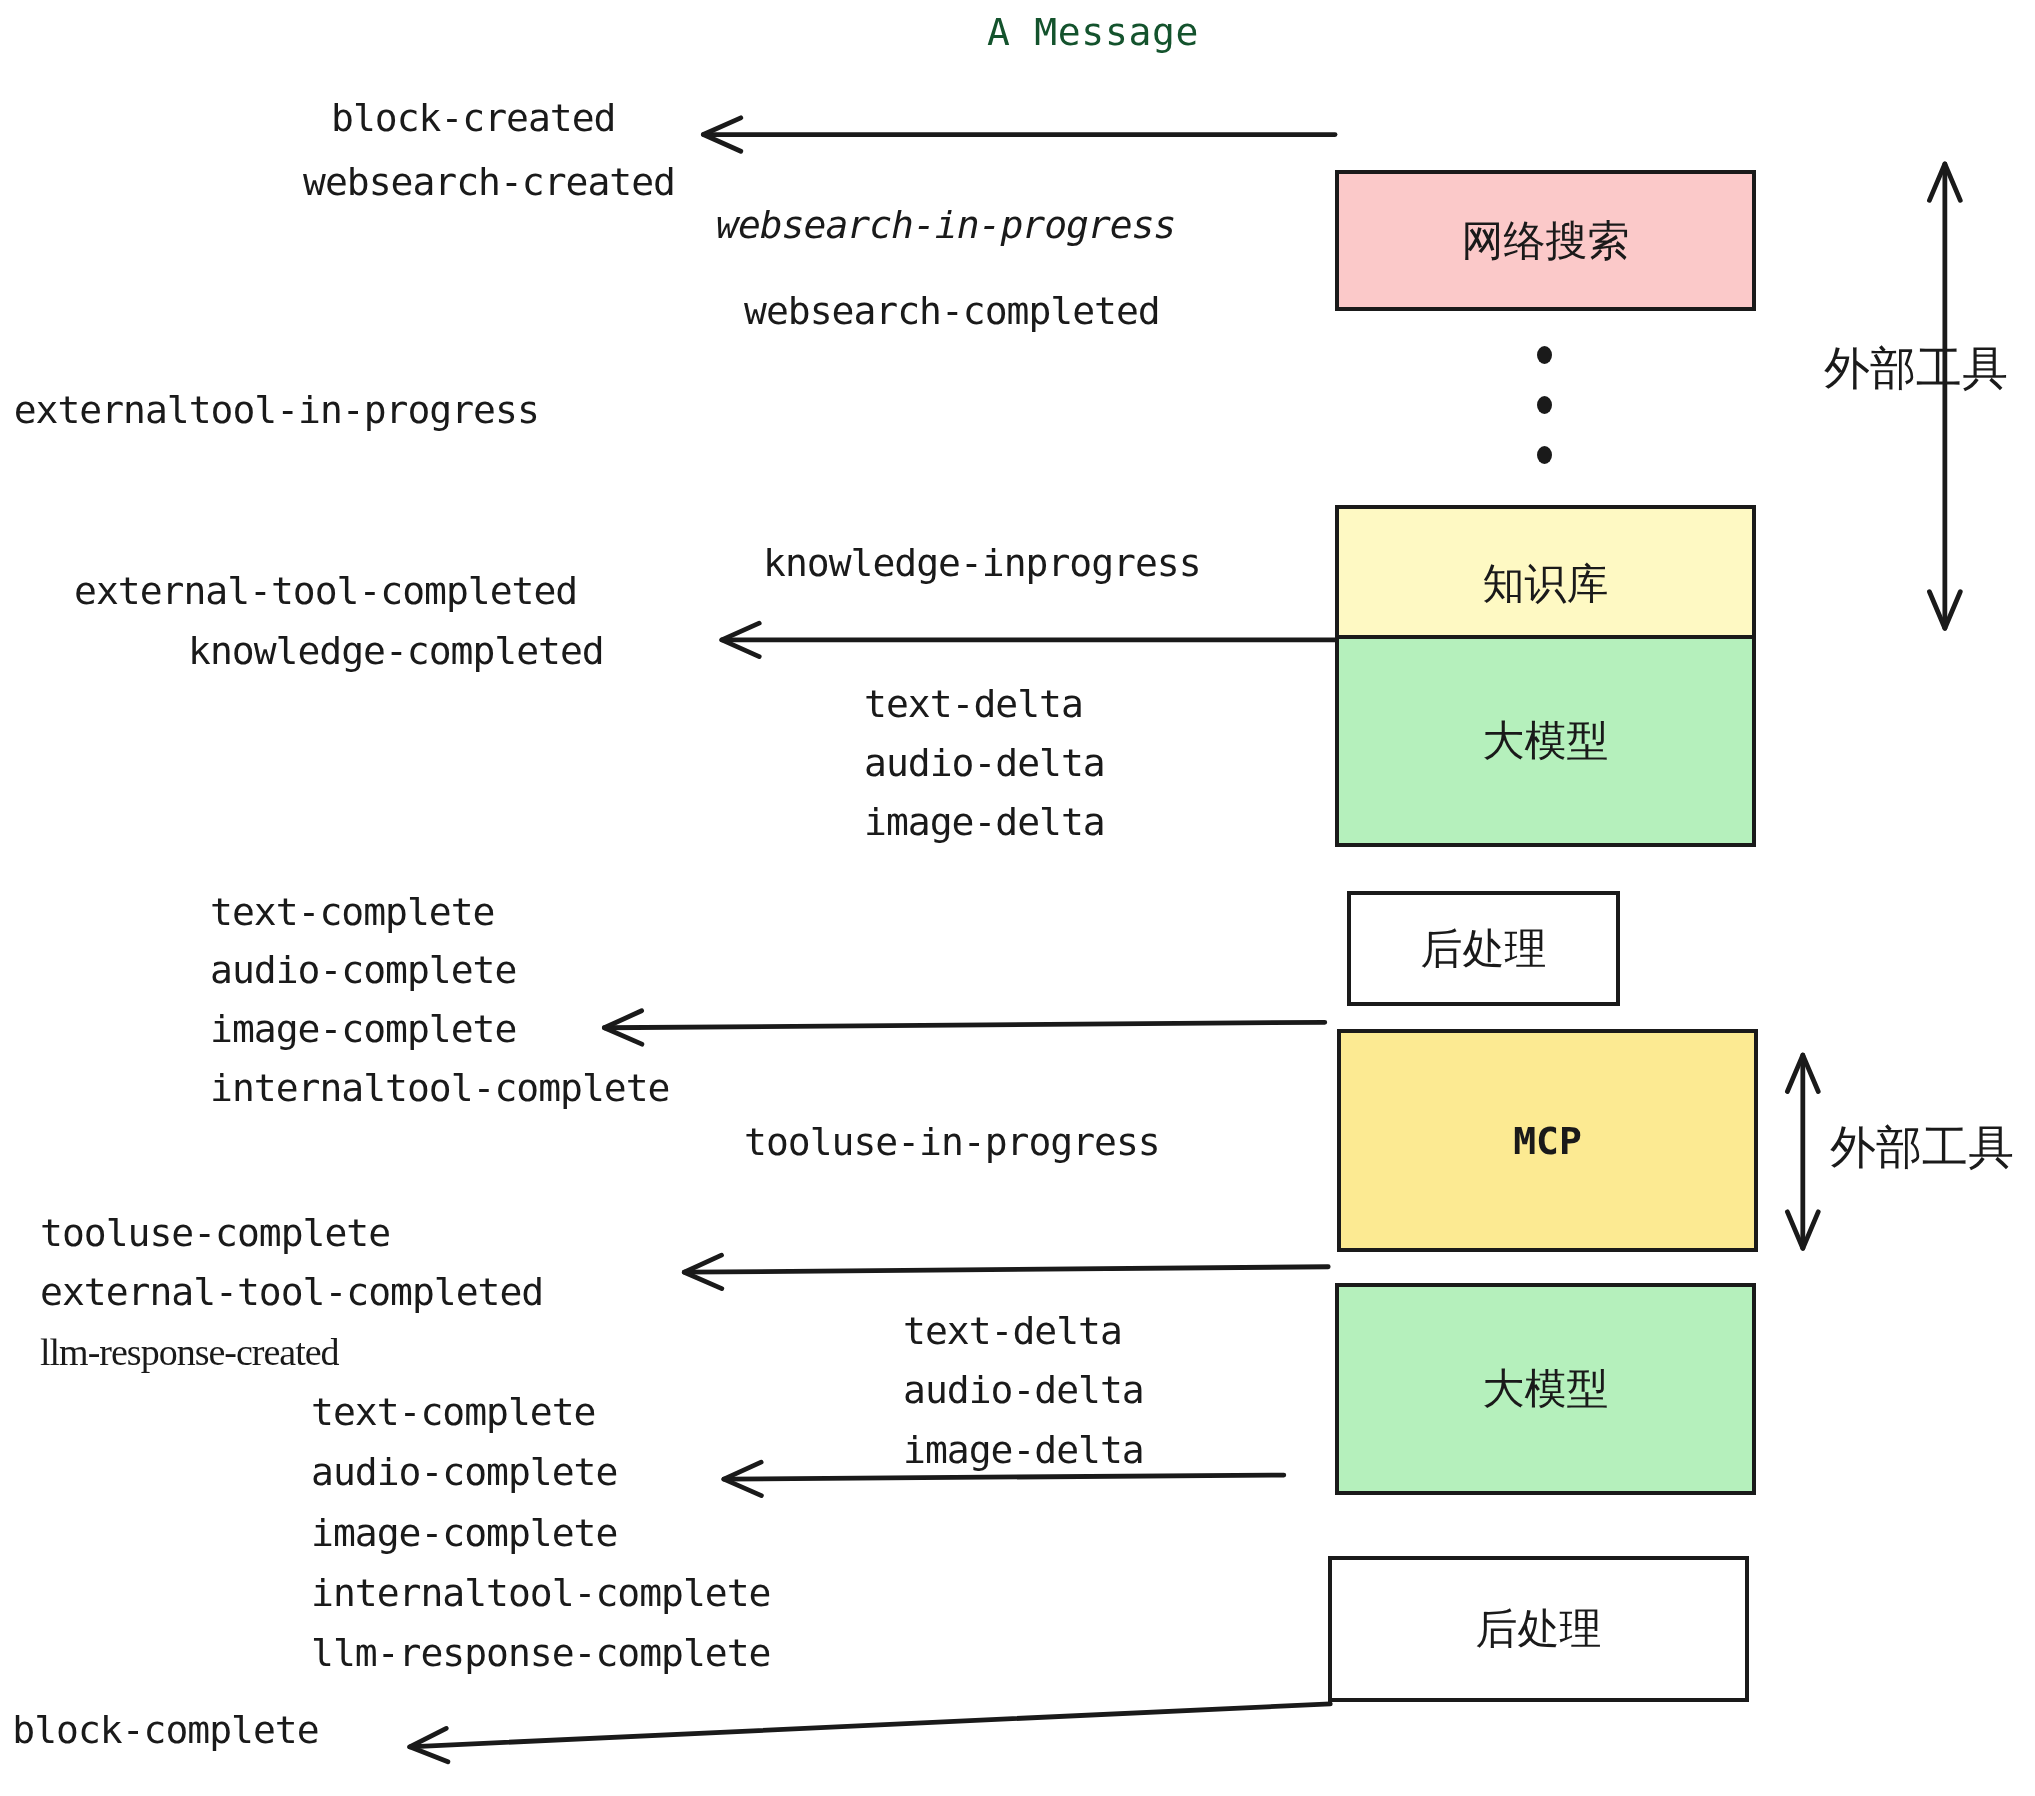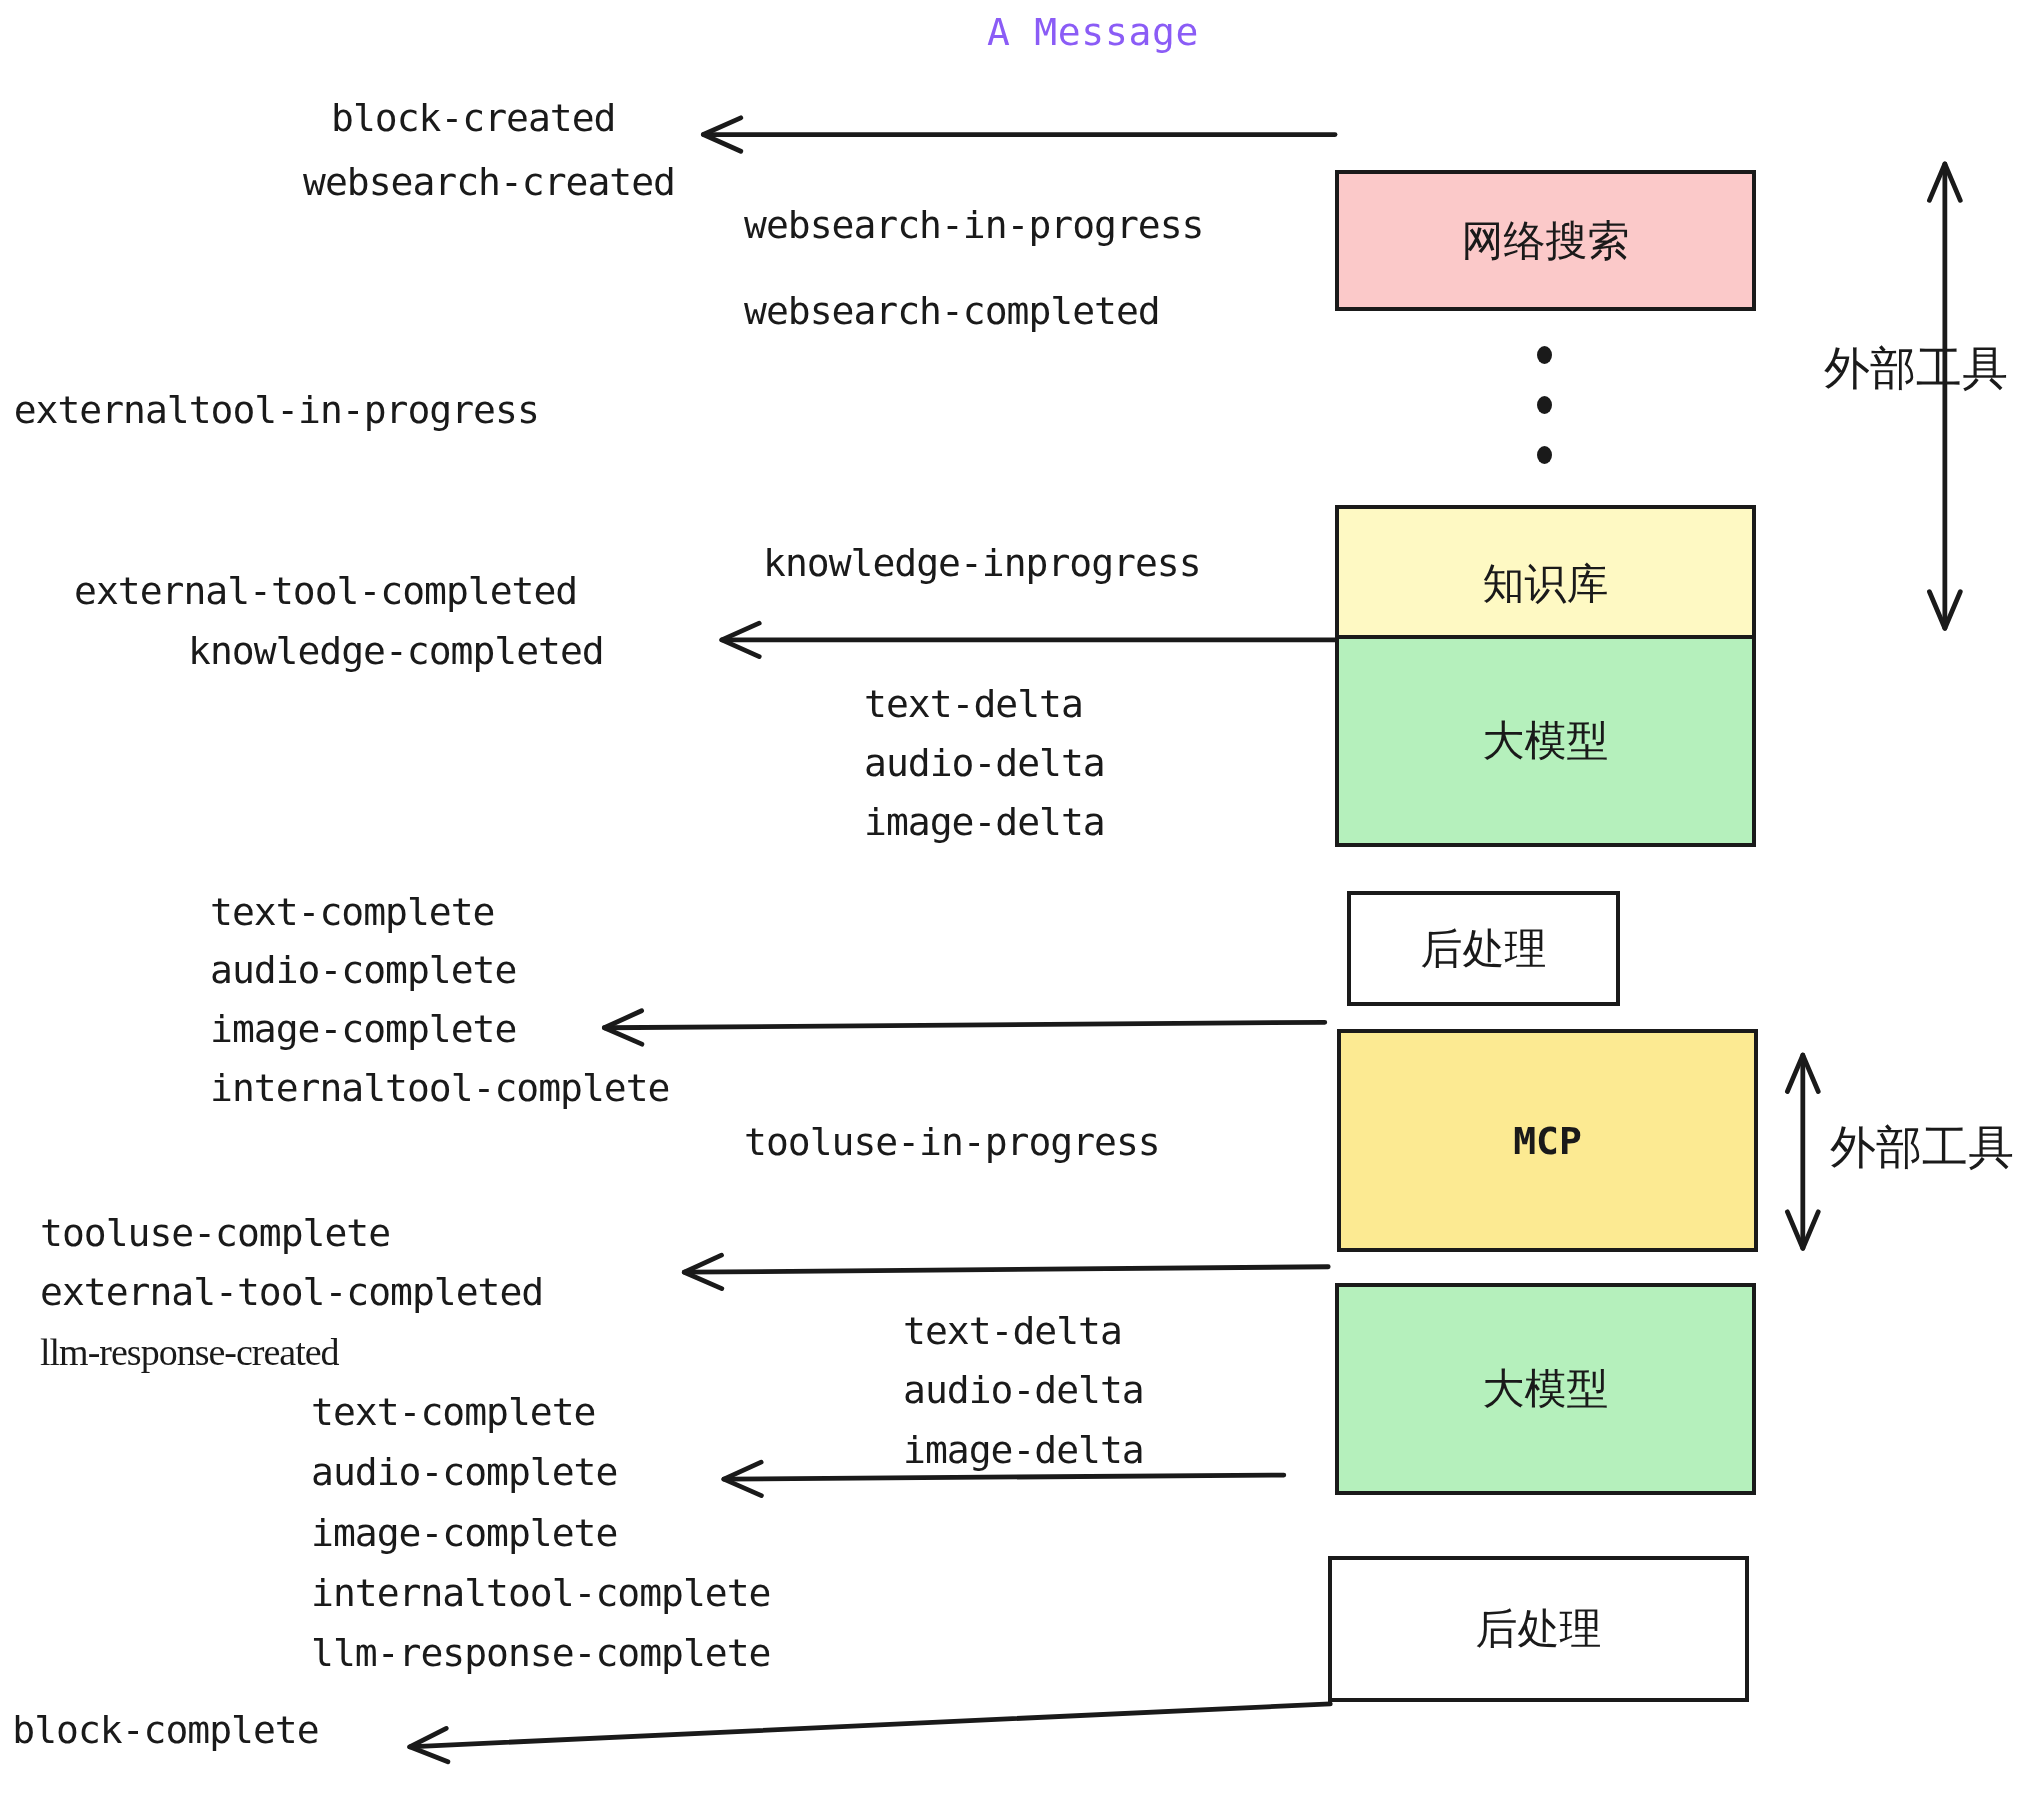--- a/index.html
+++ b/index.html
@@ -34,21 +34,21 @@
     letter-spacing: -1px;
     color: #1a1a1a;
     white-space: nowrap;
     line-height: 1;
   }
   .title {
     position: absolute;
     font-family: "DejaVu Sans Mono", monospace;
     font-size: 38px;
     letter-spacing: 0.7px;
-    color: #8b5cf6;
+    color: #14532d;
     white-space: nowrap;
   }
   .box {
     position: absolute;
     box-sizing: border-box;
     border: 4.1px solid #1a1a1a;
     display: flex;
     align-items: center;
     justify-content: center;
     font-family: "DejaVu Sans", sans-serif;
@@ -136,21 +136,21 @@
 
   <div id="dots-host">
       <div class="dot" style="left: 1537px; top: 346px;"></div>
       <div class="dot" style="left: 1537px; top: 396px;"></div>
       <div class="dot" style="left: 1537px; top: 446px;"></div>
     </div>
 
   <div id="events-host">
       <div class="evt" style="left: 303px; top: 99px; margin-left: 28px;">block-created</div>
       <div class="evt" style="left: 303px; top: 163px;">websearch-created</div>
-      <div class="evt" style="left: 744px; top: 206px;">websearch-in-progress</div>
+      <div class="evt" style="left: 716px; top: 206px; font-style: italic;">websearch-in-progress</div>
       <div class="evt" style="left: 744px; top: 292px;">websearch-completed</div>
       <div class="evt" style="left: 13.7px; top: 391px; text-align: right;">externaltool-in-progress</div>
       <div class="evt" style="left: 763px; top: 544px;">knowledge-inprogress</div>
       <div class="evt" style="left: 74px; top: 572px;">external-tool-completed</div>
       <div class="evt" style="left: 188px; top: 632px;">knowledge-completed</div>
       <div class="evt" style="left: 864px; top: 685px;">text-delta</div>
       <div class="evt" style="left: 864px; top: 744px;">audio-delta</div>
       <div class="evt" style="left: 864px; top: 803px;">image-delta</div>
       <div class="evt" style="left: 210px; top: 893px;">text-complete</div>
       <div class="evt" style="left: 210px; top: 951px;">audio-complete</div>

